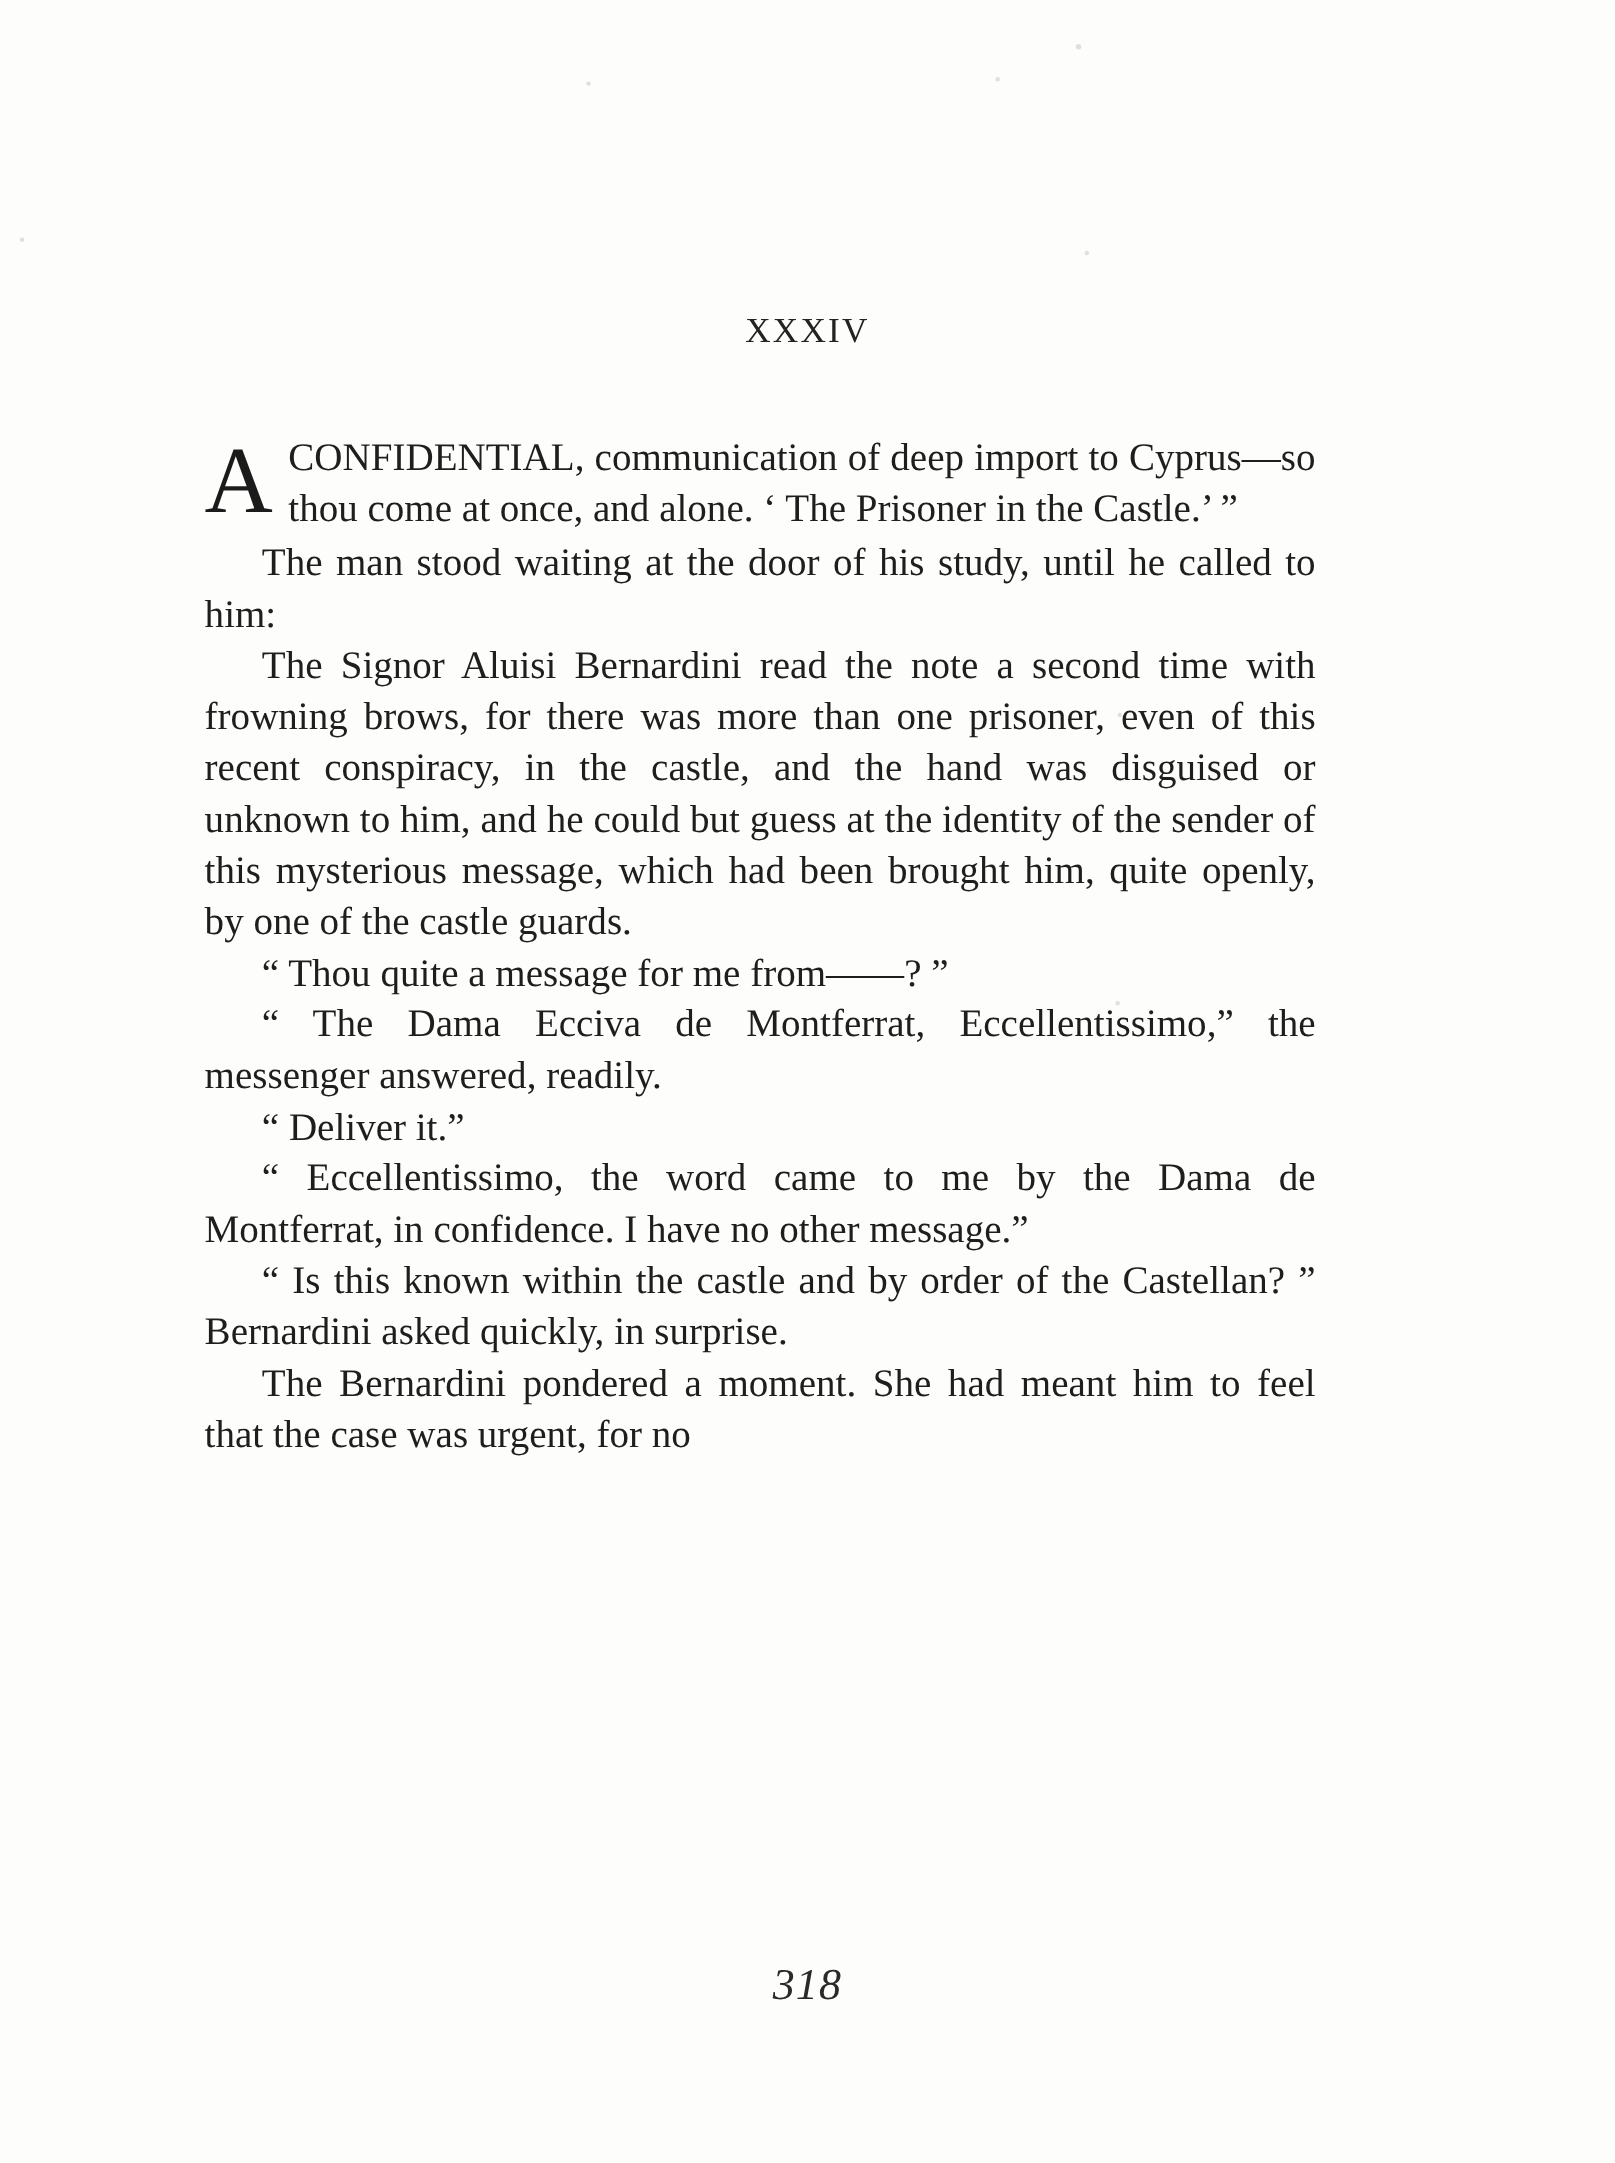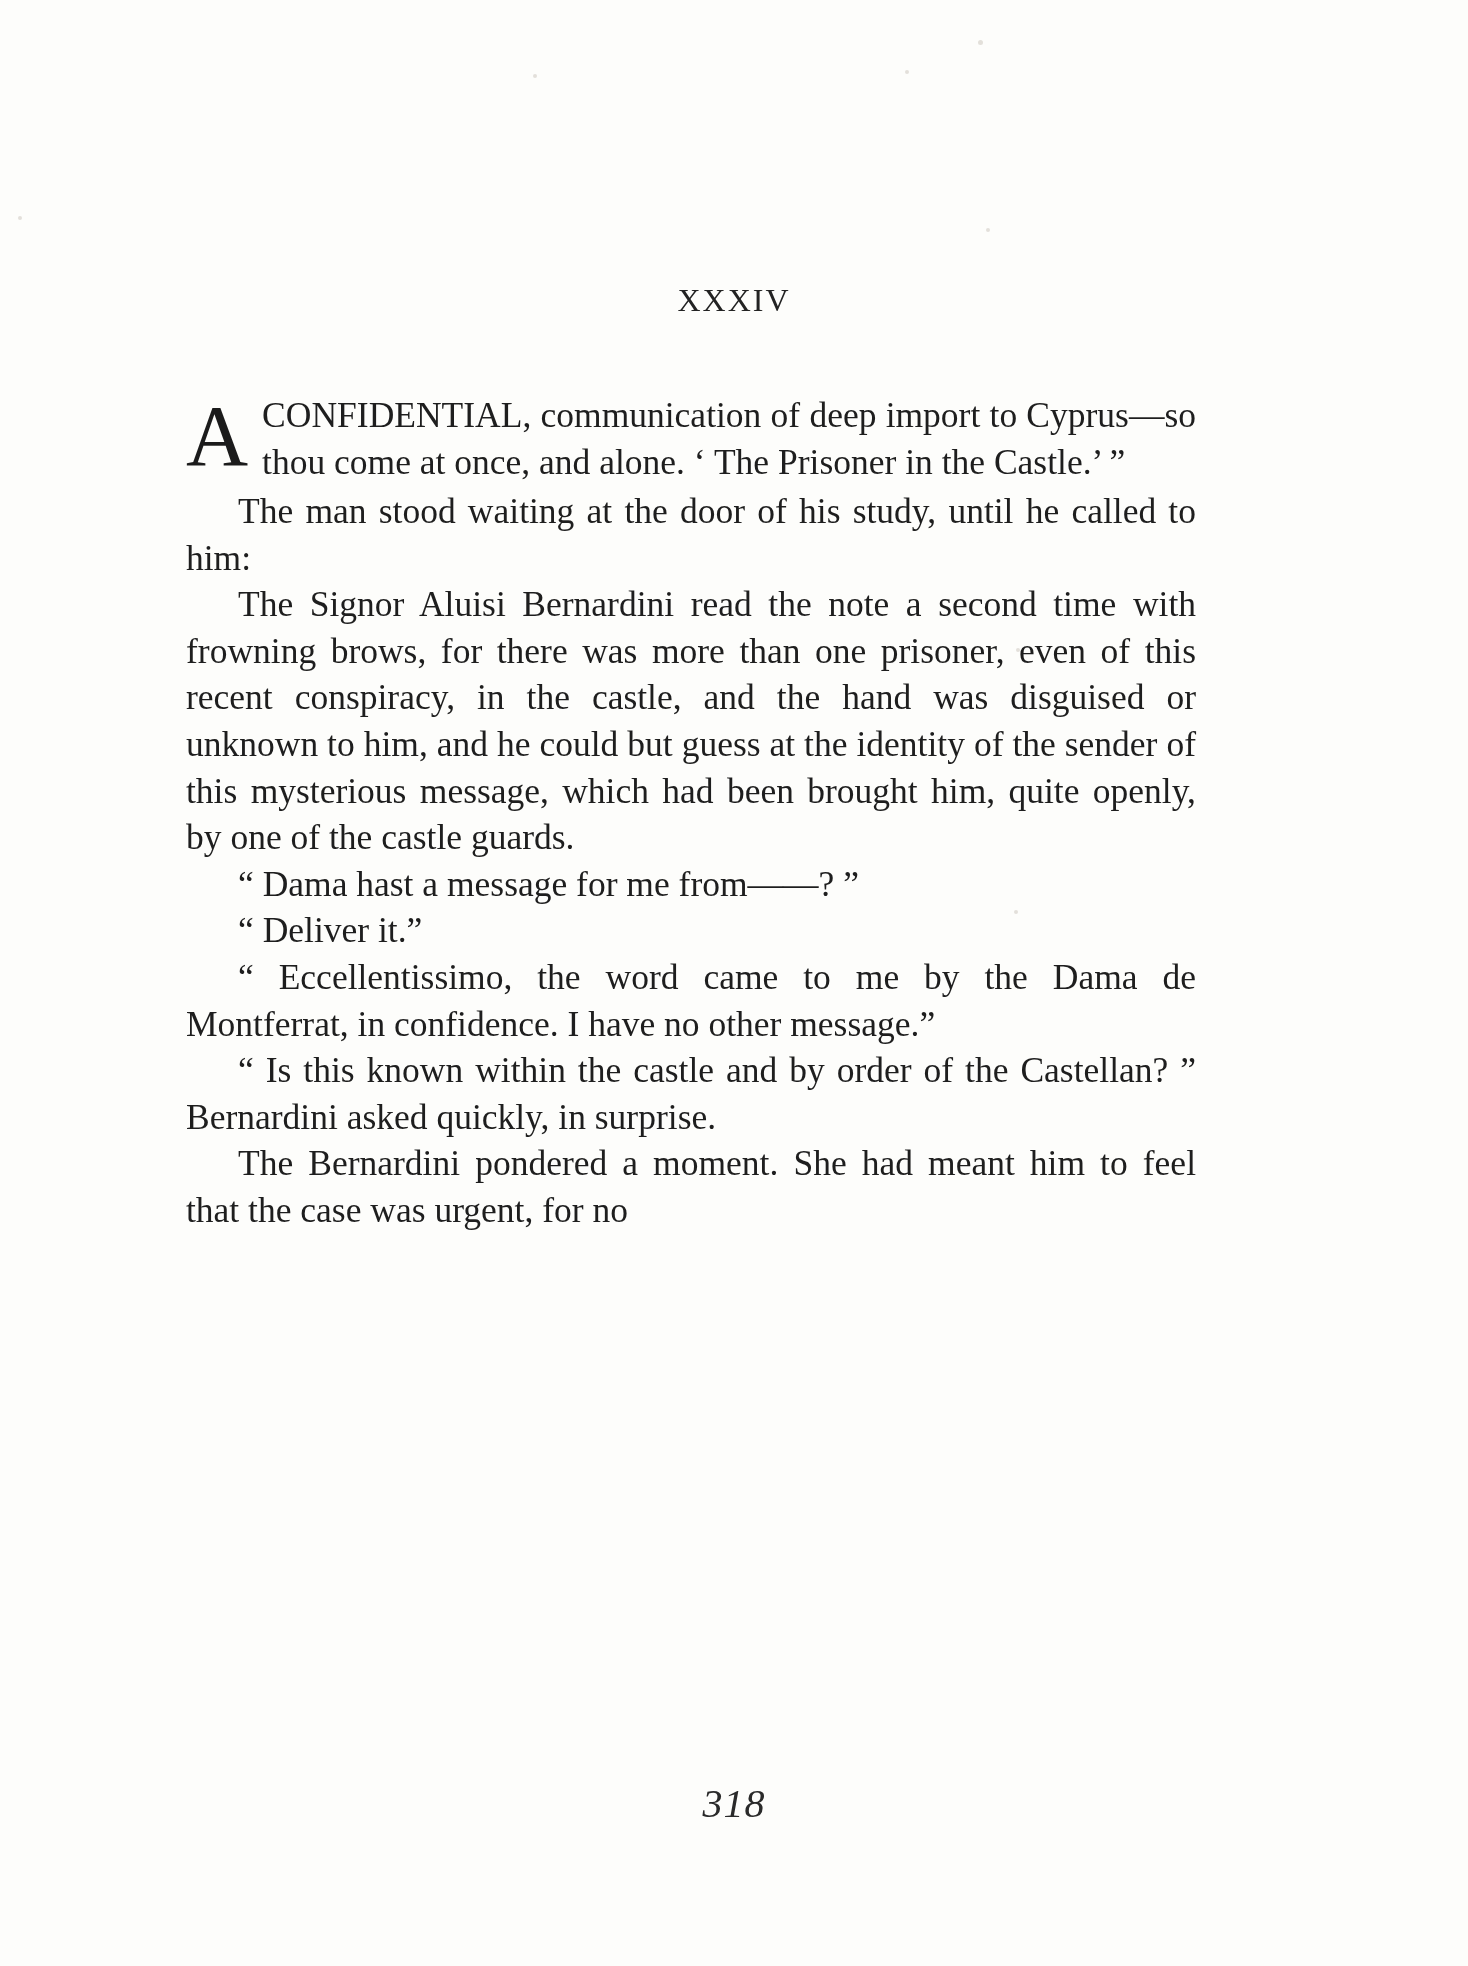--- a/index.html
+++ b/index.html
@@ -101,21 +101,22 @@
 
   <div class="body-text">
 
     <p class="dropcap-para">
       <span class="dropcap">A</span>
       <span>CONFIDENTIAL, communication of deep import to Cyprus—so thou come at once, and alone. ‘ The Prisoner in the Castle.’ ”</span>
     </p>
 
     <p class="indent">The man stood waiting at the door of his study, until he called to him:</p>
     <p class="indent">The Signor Aluisi Bernardini read the note a second time with frowning brows, for there was more than one prisoner, even of this recent conspiracy, in the castle, and the hand was disguised or unknown to him, and he could but guess at the identity of the sender of this mysterious message, which had been brought him, quite openly, by one of the castle guards.</p>
-    <p class="indent">“ Dama hast a message for me from——? ”</p>
+    <p class="indent">“ Thou quite a message for me from——? ”</p>
+    <p class="indent">“ The Dama Ecciva de Montferrat, Eccellentissimo,” the messenger answered, readily.</p>
     <p class="indent">“ Deliver it.”</p>
     <p class="indent">“ Eccellentissimo, the word came to me by the Dama de Montferrat, in confidence. I have no other message.”</p>
     <p class="indent">“ Is this known within the castle and by order of the Castellan? ” Bernardini asked quickly, in surprise.</p>
     <p class="indent">The Bernardini pondered a moment. She had meant him to feel that the case was urgent, for no</p>
 
   </div>
 
   <div class="folio">318</div>
 
 </div>

